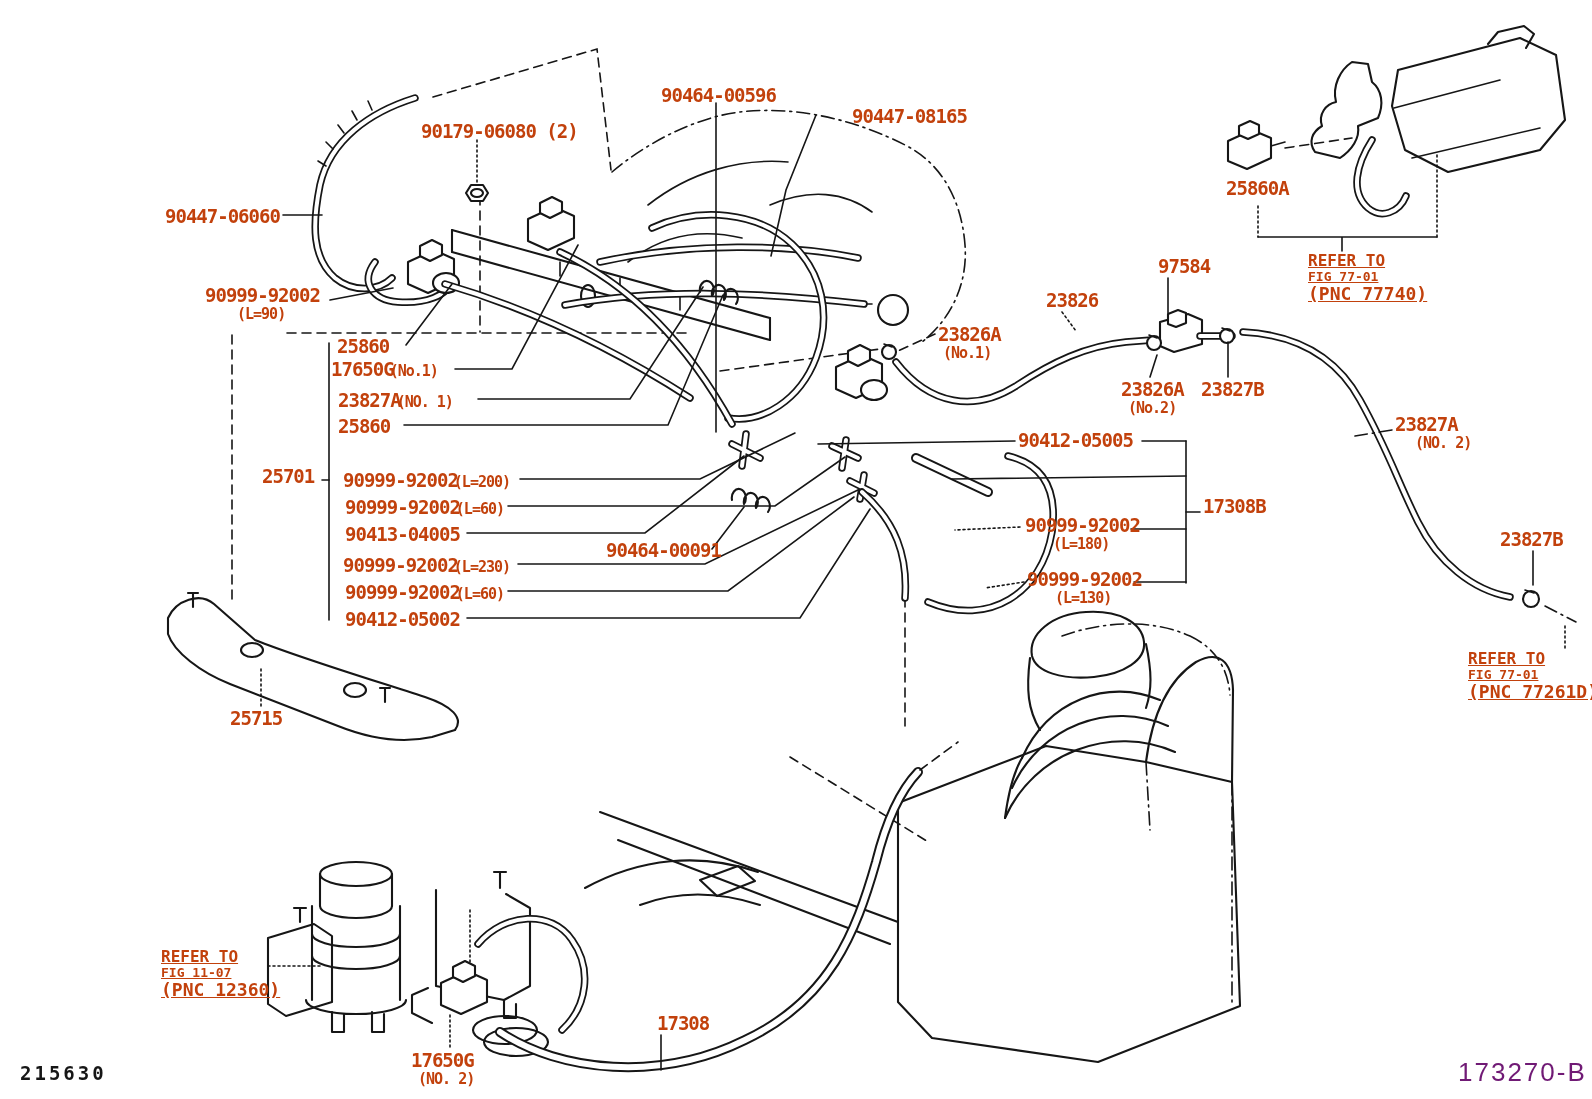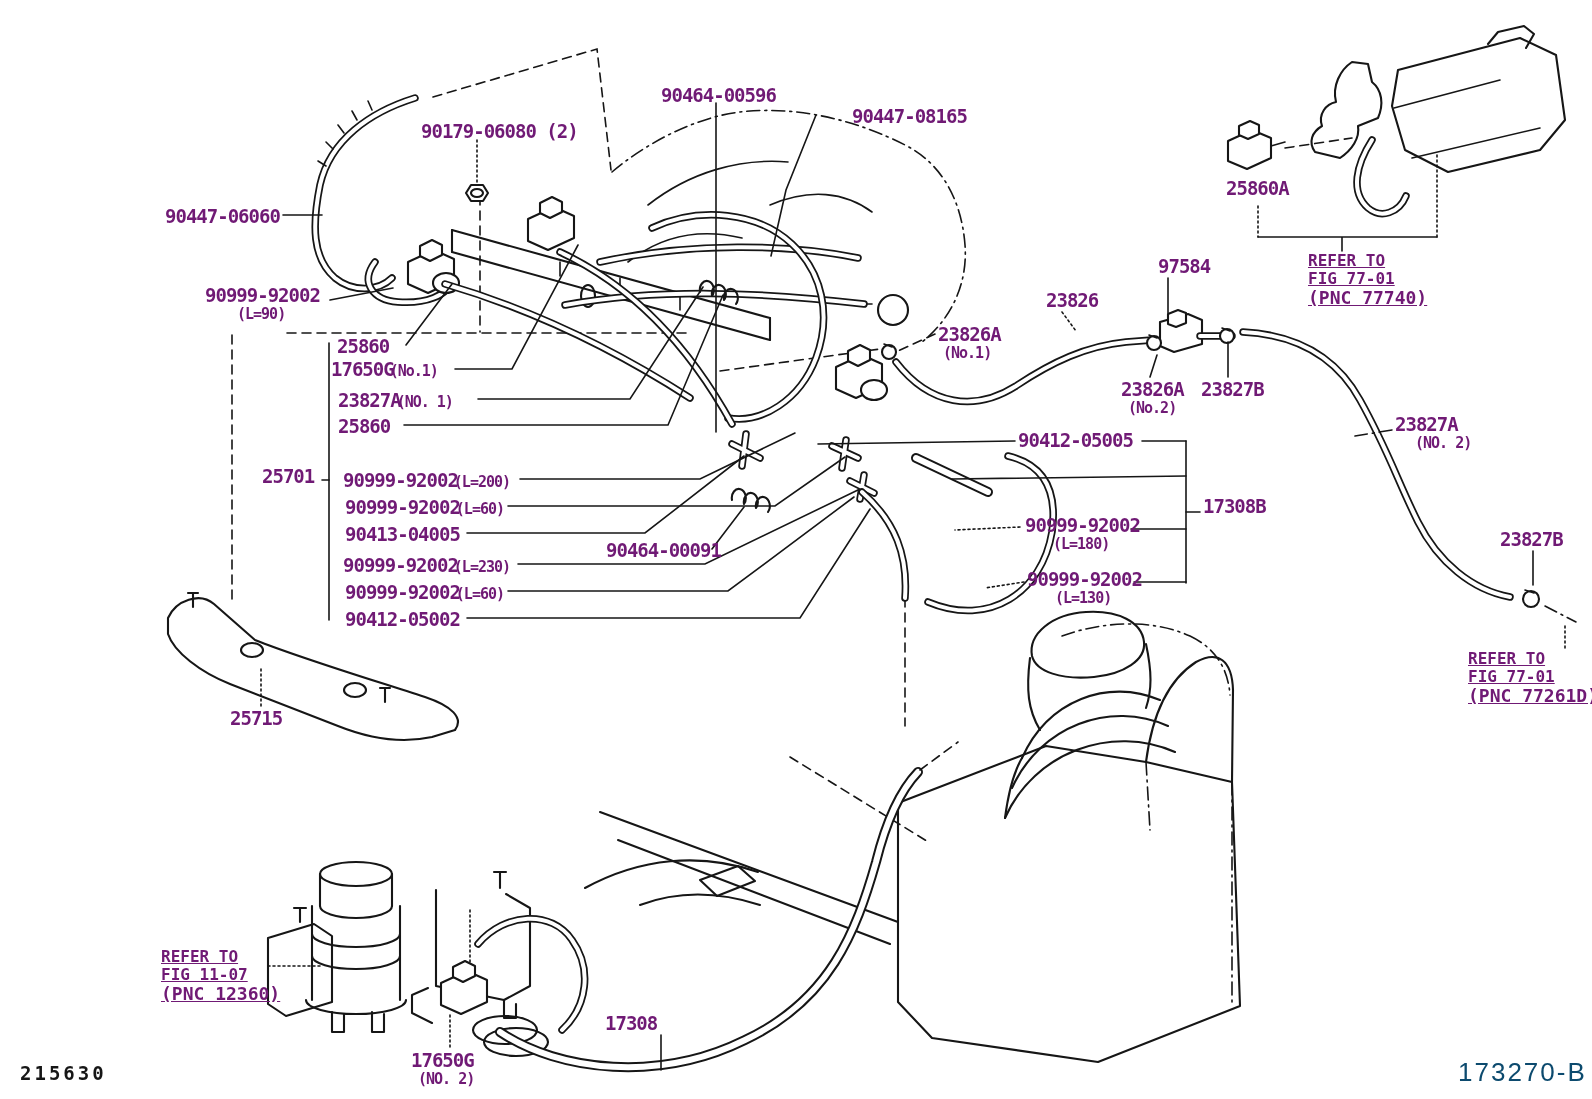--- a/index.html
+++ b/index.html
@@ -1,27 +1,27 @@
 <!DOCTYPE html>
 <html><head>
 <meta charset="utf-8">
 <style>
   html,body{margin:0;padding:0;background:#fff;}
   #stage{position:relative;width:1592px;height:1099px;background:#ffffff;overflow:hidden;
          font-family:"DejaVu Sans Mono",monospace;color:#161616;}
   #art{position:absolute;left:0;top:0;}
-  .lbl{position:absolute;font:bold 19px "DejaVu Sans Mono",monospace;color:#701a75;
+  .lbl{position:absolute;font:bold 19px "DejaVu Sans Mono",monospace;color:#c2410c;
        white-space:nowrap;line-height:1.08;letter-spacing:-1px;}
   .lbl .p{font-size:15px;font-weight:bold;margin-left:-4px;}
   .lbl .sub{display:block;font-size:15px;font-weight:bold;}
   .lbl.ref{font-size:16px;line-height:1.12;letter-spacing:0;text-decoration:underline;}
-  .lbl.ref .sub{font-size:16px;}
+  .lbl.ref .sub{font-size:13px;}
   .lbl.ref .sub2{display:block;font-size:18px;font-weight:bold;}
   .code-left{position:absolute;font:bold 19px "DejaVu Sans Mono",monospace;letter-spacing:3px;}
-  .code-right{position:absolute;font:26px "Liberation Sans",sans-serif;letter-spacing:2px;color:#0c4a6e;}
+  .code-right{position:absolute;font:26px "Liberation Sans",sans-serif;letter-spacing:2px;color:#701a75;}
   
   .ln{fill:none;stroke:#161616;stroke-width:2.1;stroke-linejoin:round;stroke-linecap:round;}
   .thin{fill:none;stroke:#161616;stroke-width:1.6;stroke-linecap:round;}
   .to{fill:none;stroke:#161616;stroke-width:7.5;stroke-linecap:round;}
   .ti{fill:none;stroke:#ffffff;stroke-width:4;stroke-linecap:round;}
   .tO{fill:none;stroke:#161616;stroke-width:10;stroke-linecap:round;}
   .tI{fill:none;stroke:#ffffff;stroke-width:6;stroke-linecap:round;}
   .dash{stroke-dasharray:9 6;}
   .dot{stroke-dasharray:2 3;}
   .dashdot{stroke-dasharray:13 5 2 5;}
@@ -336,18 +336,18 @@
 <div class="lbl ref" style="left:1468px;top:650px">
   <span>REFER TO</span><span class="sub">FIG 77-01</span><span class="sub2">(PNC 77261D)</span>
 </div>
 <div class="lbl" style="left:230px;top:708px">25715</div>
 <div class="lbl ref" style="left:161px;top:948px">
   <span>REFER TO</span><span class="sub">FIG 11-07</span><span class="sub2">(PNC 12360)</span>
 </div>
 <div class="lbl" style="left:411px;top:1050px">
   <span>17650G</span><span class="sub" style="padding-left:7px">(NO. 2)</span>
 </div>
-<div class="lbl" style="left:605px;top:1013px">17308</div>
+<div class="lbl" style="left:657px;top:1013px">17308</div>
 
 <div class="code-left" style="left:20px;top:1062px">215630</div>
 <div class="code-right" style="left:1458px;top:1057px">173270-B</div>
 
 </div>
 
 </body></html>

